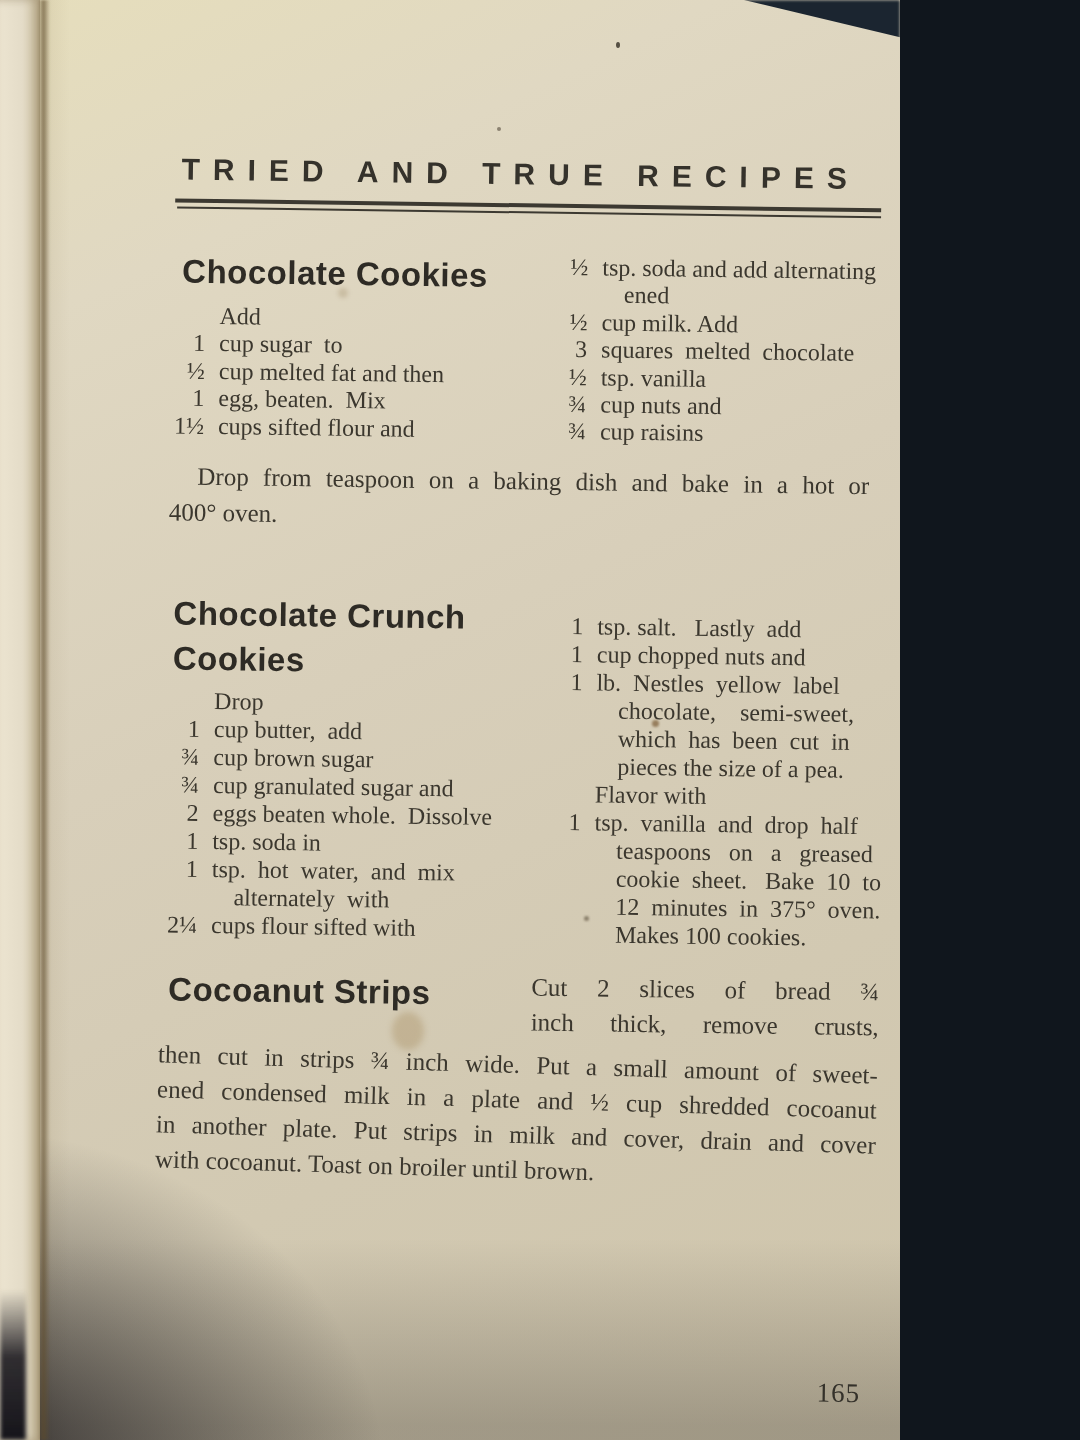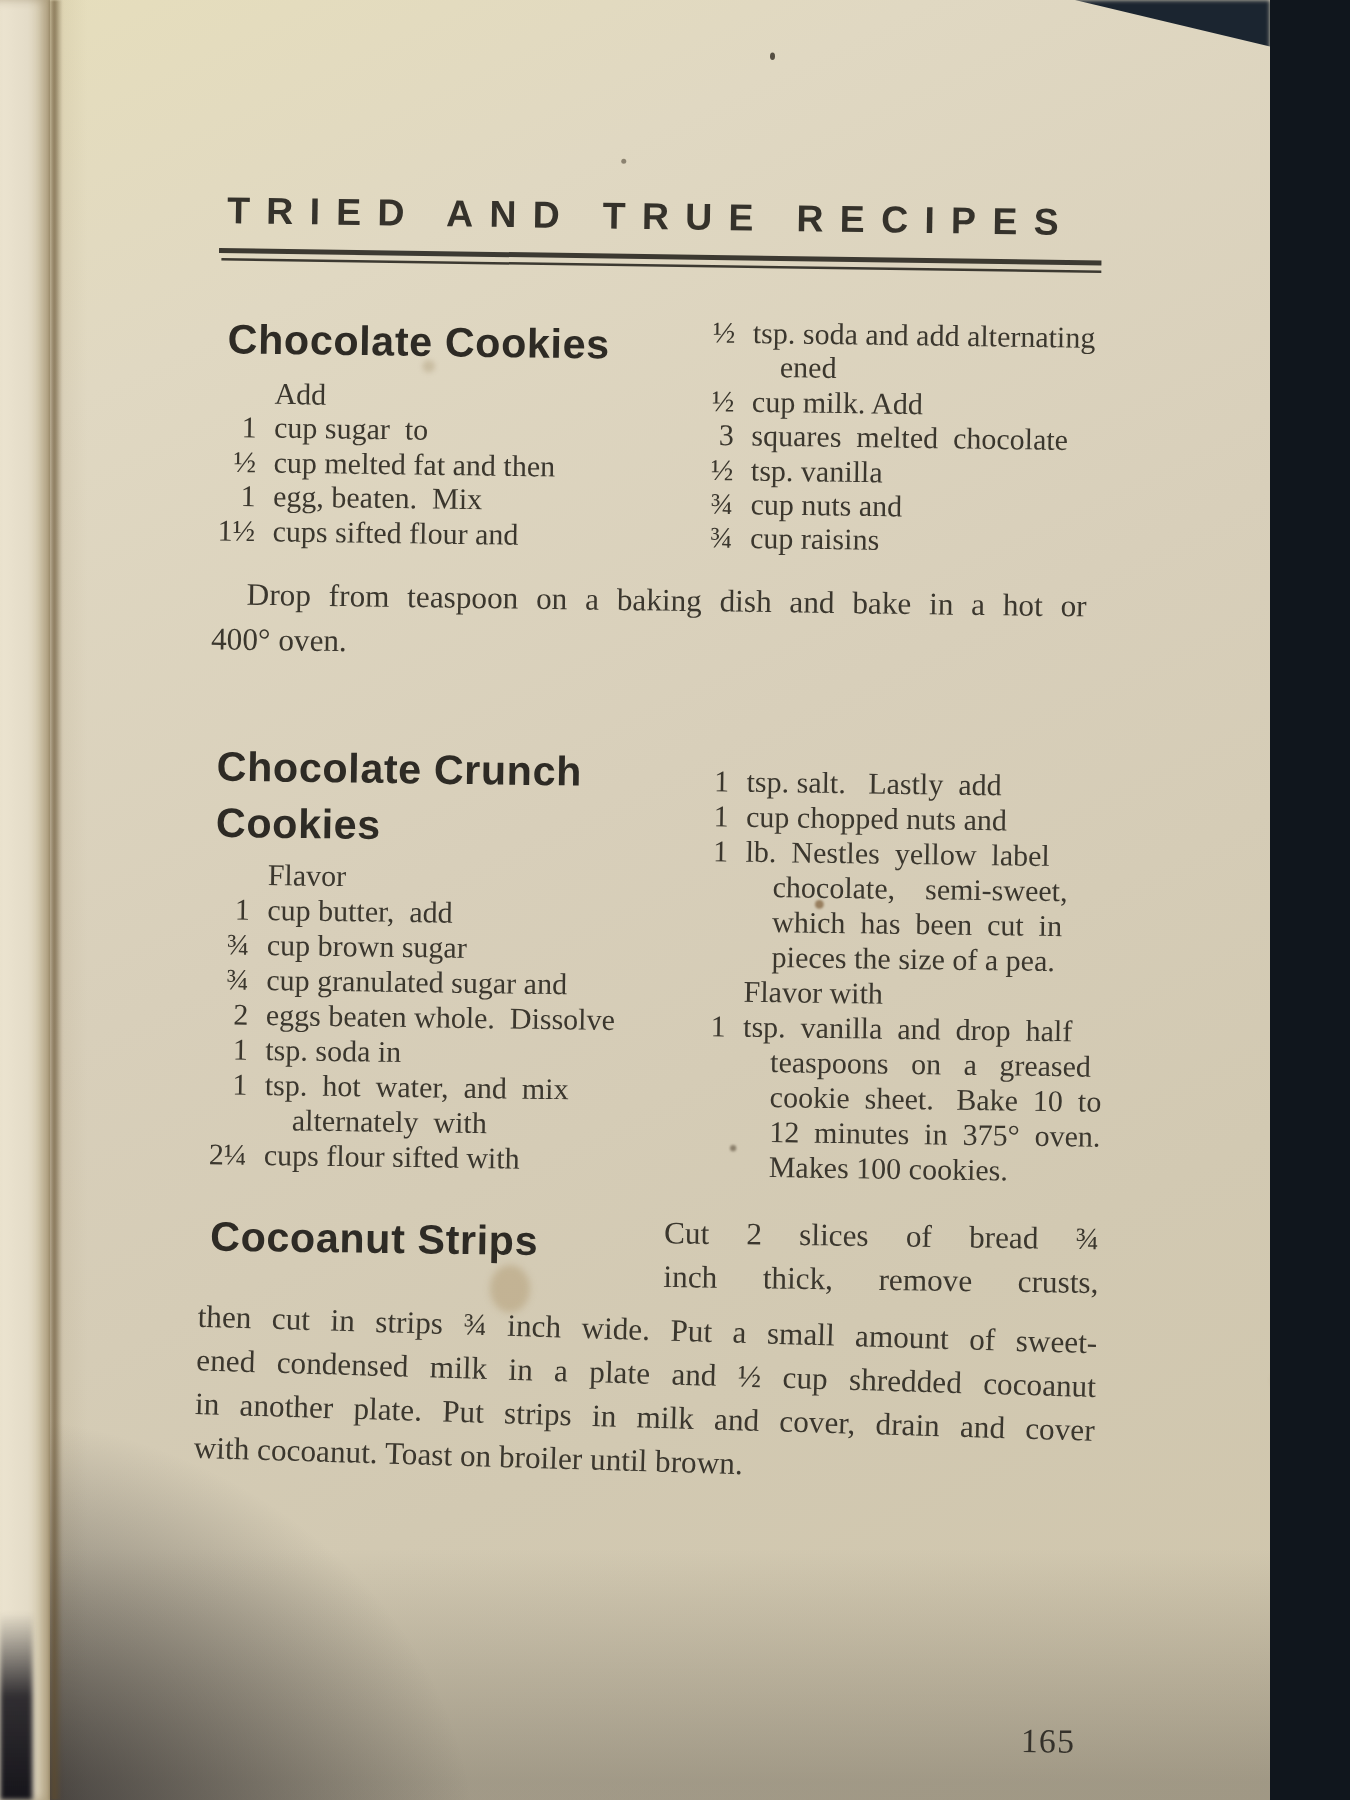--- a/index.html
+++ b/index.html
@@ -1,16 +1,16 @@
 <!DOCTYPE html>
 <html><head>
 <meta charset="utf-8">
 <style>
   html,body{margin:0;padding:0;background:#10161d;}
-  .canvas{position:relative;width:1016px;height:1440px;overflow:hidden;
+  .canvas{position:relative;width:900px;height:1440px;overflow:hidden;
     background:#f9a8d4;font-family:"Liberation Serif", serif;}
   .page{position:absolute;inset:0;
     background:
       radial-gradient(ellipse 620px 520px at -4% 103%, rgba(24,22,26,0.82), rgba(24,22,26,0) 68%),
       linear-gradient(180deg, rgba(0,0,0,0) 86%, rgba(52,48,44,0.30) 99%),
       linear-gradient(90deg, rgba(132,110,70,0.28) 0px, rgba(132,110,70,0.0) 70px),
       linear-gradient(155deg, #e6debc 0%, #e0d8c2 18%, #d8cfba 45%, #d2c9b2 72%, #cfc5ab 100%);
   }
   .left-strip{position:absolute;left:0;top:0;width:40px;height:1440px;
     background:linear-gradient(90deg,#ece4d0 0%,#e4dcc8 55%,#cfc3a4 100%);
@@ -125,21 +125,21 @@
     </div>
 
     <div class="abs para just" style="left:176px;top:456px;width:700px;text-indent:28px;">Drop from teaspoon on a baking dish and bake in a hot or</div>
     <div class="abs para" style="left:176px;top:492px;">400° oven.</div>
 
     <div class="abs rtitle" style="left:182px;top:588px;"><span>Chocolate Crunch</span><br><span>Cookies</span></div>
 
     <div class="abs ing ing2" style="left:166px;top:684px;">
       <div class="ing-row">
         <span class="q"></span>
-        <span class="t">Flavor</span>
+        <span class="t">Drop</span>
       </div>
       <div class="ing-row">
         <span class="q">1</span>
         <span class="t">cup butter,  add</span>
       </div>
       <div class="ing-row">
         <span class="q">¾</span>
         <span class="t">cup brown sugar</span>
       </div>
       <div class="ing-row">

